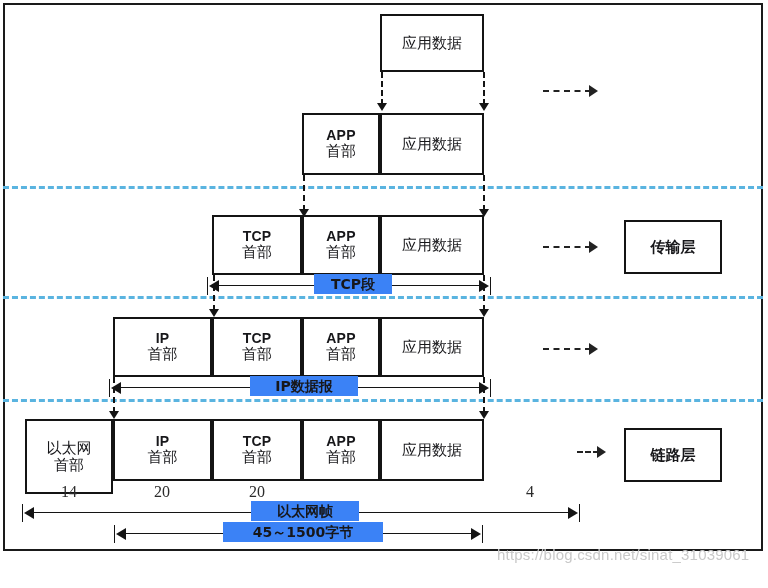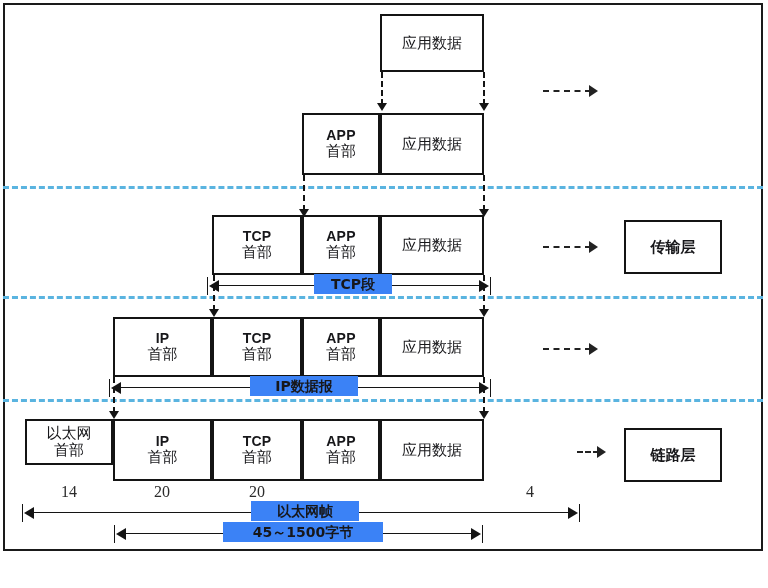--- a/index.html
+++ b/index.html
@@ -263,21 +263,21 @@
     <div class="ahr" style="left:371px;"></div>
     <div class="tick" style="left:382px;"></div>
     <div class="mlabel" style="left:142px; width:100px;">IP数据报</div>
   </div>
 
   <div class="vdash" style="left:113px; top:377px; height:36px;"></div>
   <div class="vhead" style="left:109px; top:411px;"></div>
   <div class="vdash" style="left:483px; top:377px; height:36px;"></div>
   <div class="vhead" style="left:479px; top:411px;"></div>
 
-  <div class="pdu" style="left:25px; top:419px; width:88px; height:46px;">
+  <div class="pdu" style="left:25px; top:419px; width:88px; height:75px;">
     <span class="l1 han">以太网</span>
     <span class="l2 han">首部</span>
   </div>
   <div class="pdu" style="left:113px; top:419px; width:99px; height:62px;">
     <span class="l1 lat">IP</span>
     <span class="l2 han">首部</span>
   </div>
   <div class="pdu" style="left:212px; top:419px; width:90px; height:62px;">
     <span class="l1 lat">TCP</span>
     <span class="l2 han">首部</span>
@@ -324,14 +324,15 @@
 
   <div class="hdash" style="left:543px; top:348px; width:48px;"></div>
   <div class="hhead" style="left:589px; top:343px;"></div>
 
   <div class="hdash" style="left:577px; top:451px; width:22px;"></div>
   <div class="hhead" style="left:597px; top:446px;"></div>
   <div class="layerbox" style="left:624px; top:428px;text-align:right;">
     <span>链路层</span>
   </div>
 
+  <div id="watermark">https://blog.csdn.net/sinat_31039061</div>
 
 </div>
 
 </body></html>

